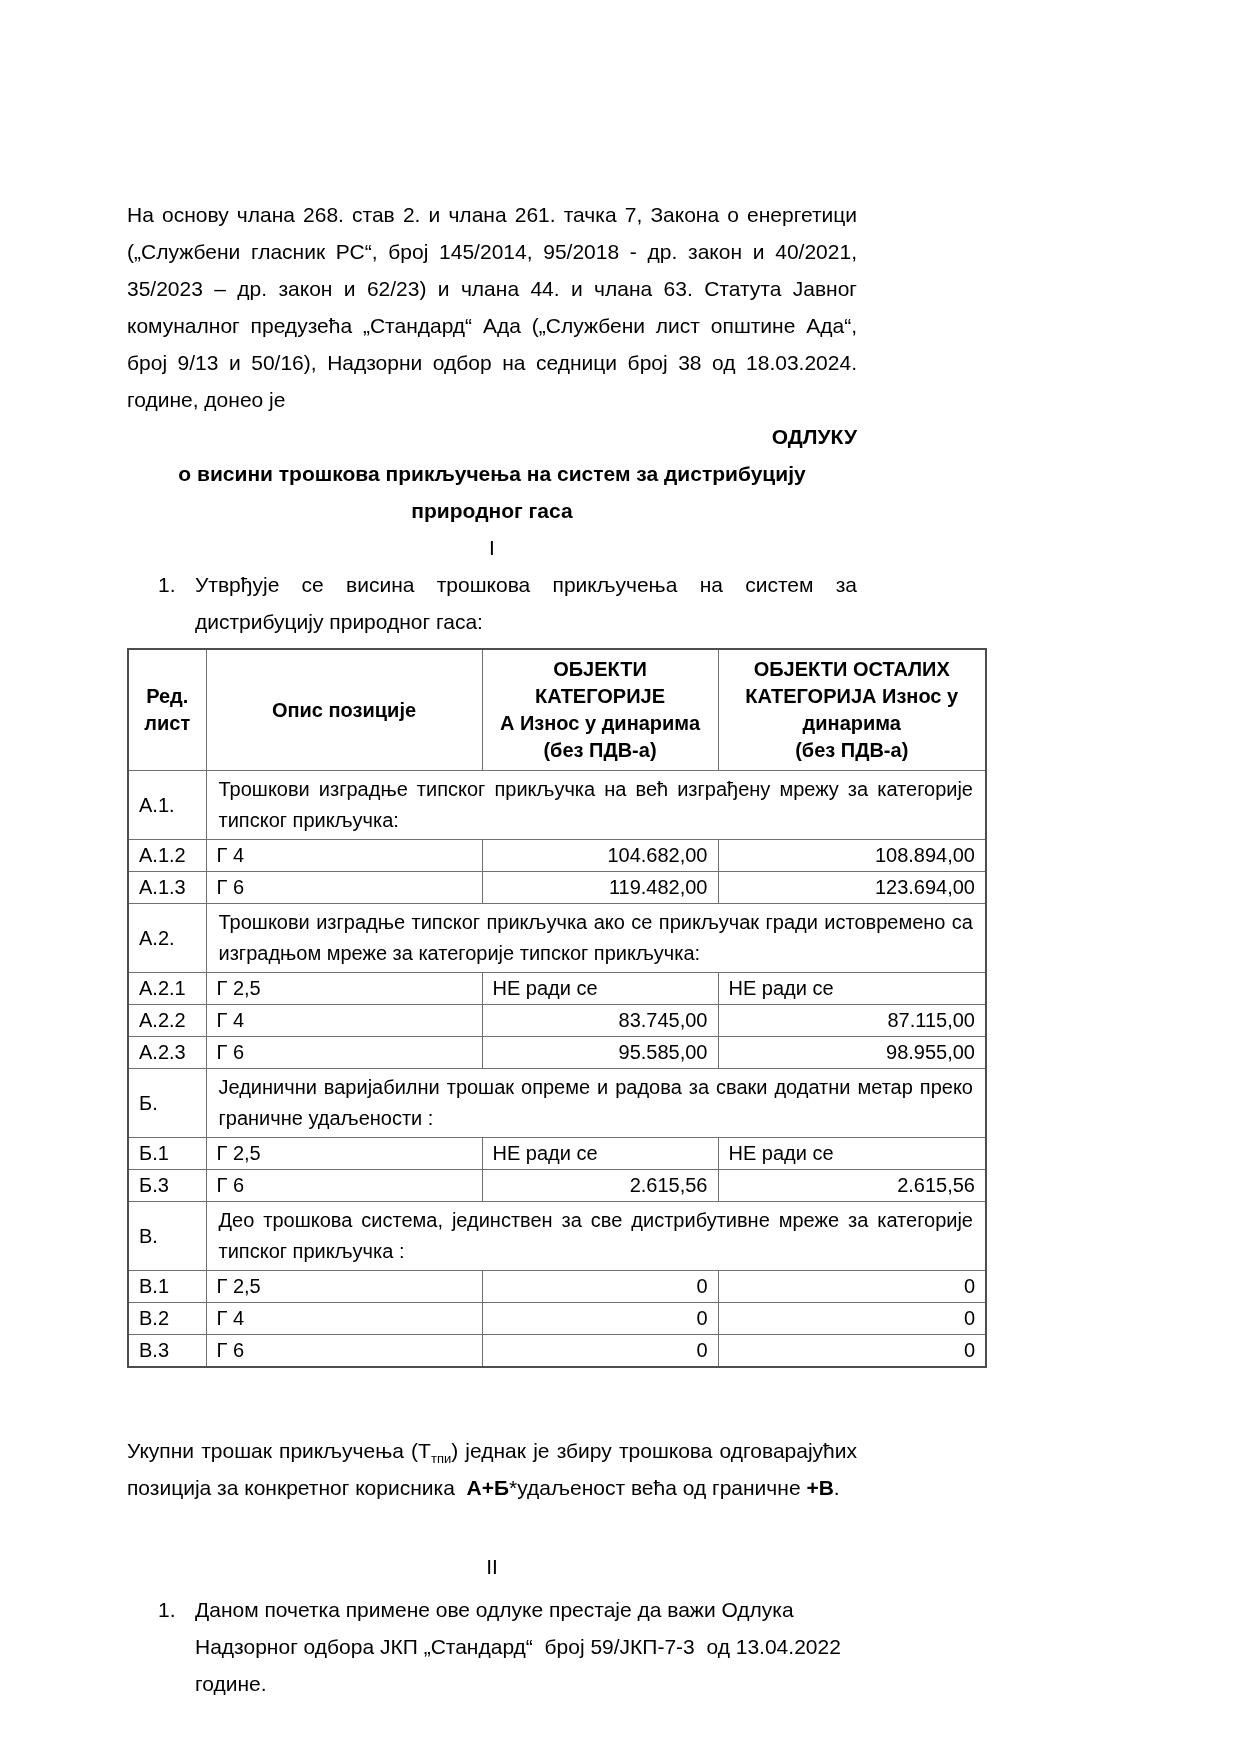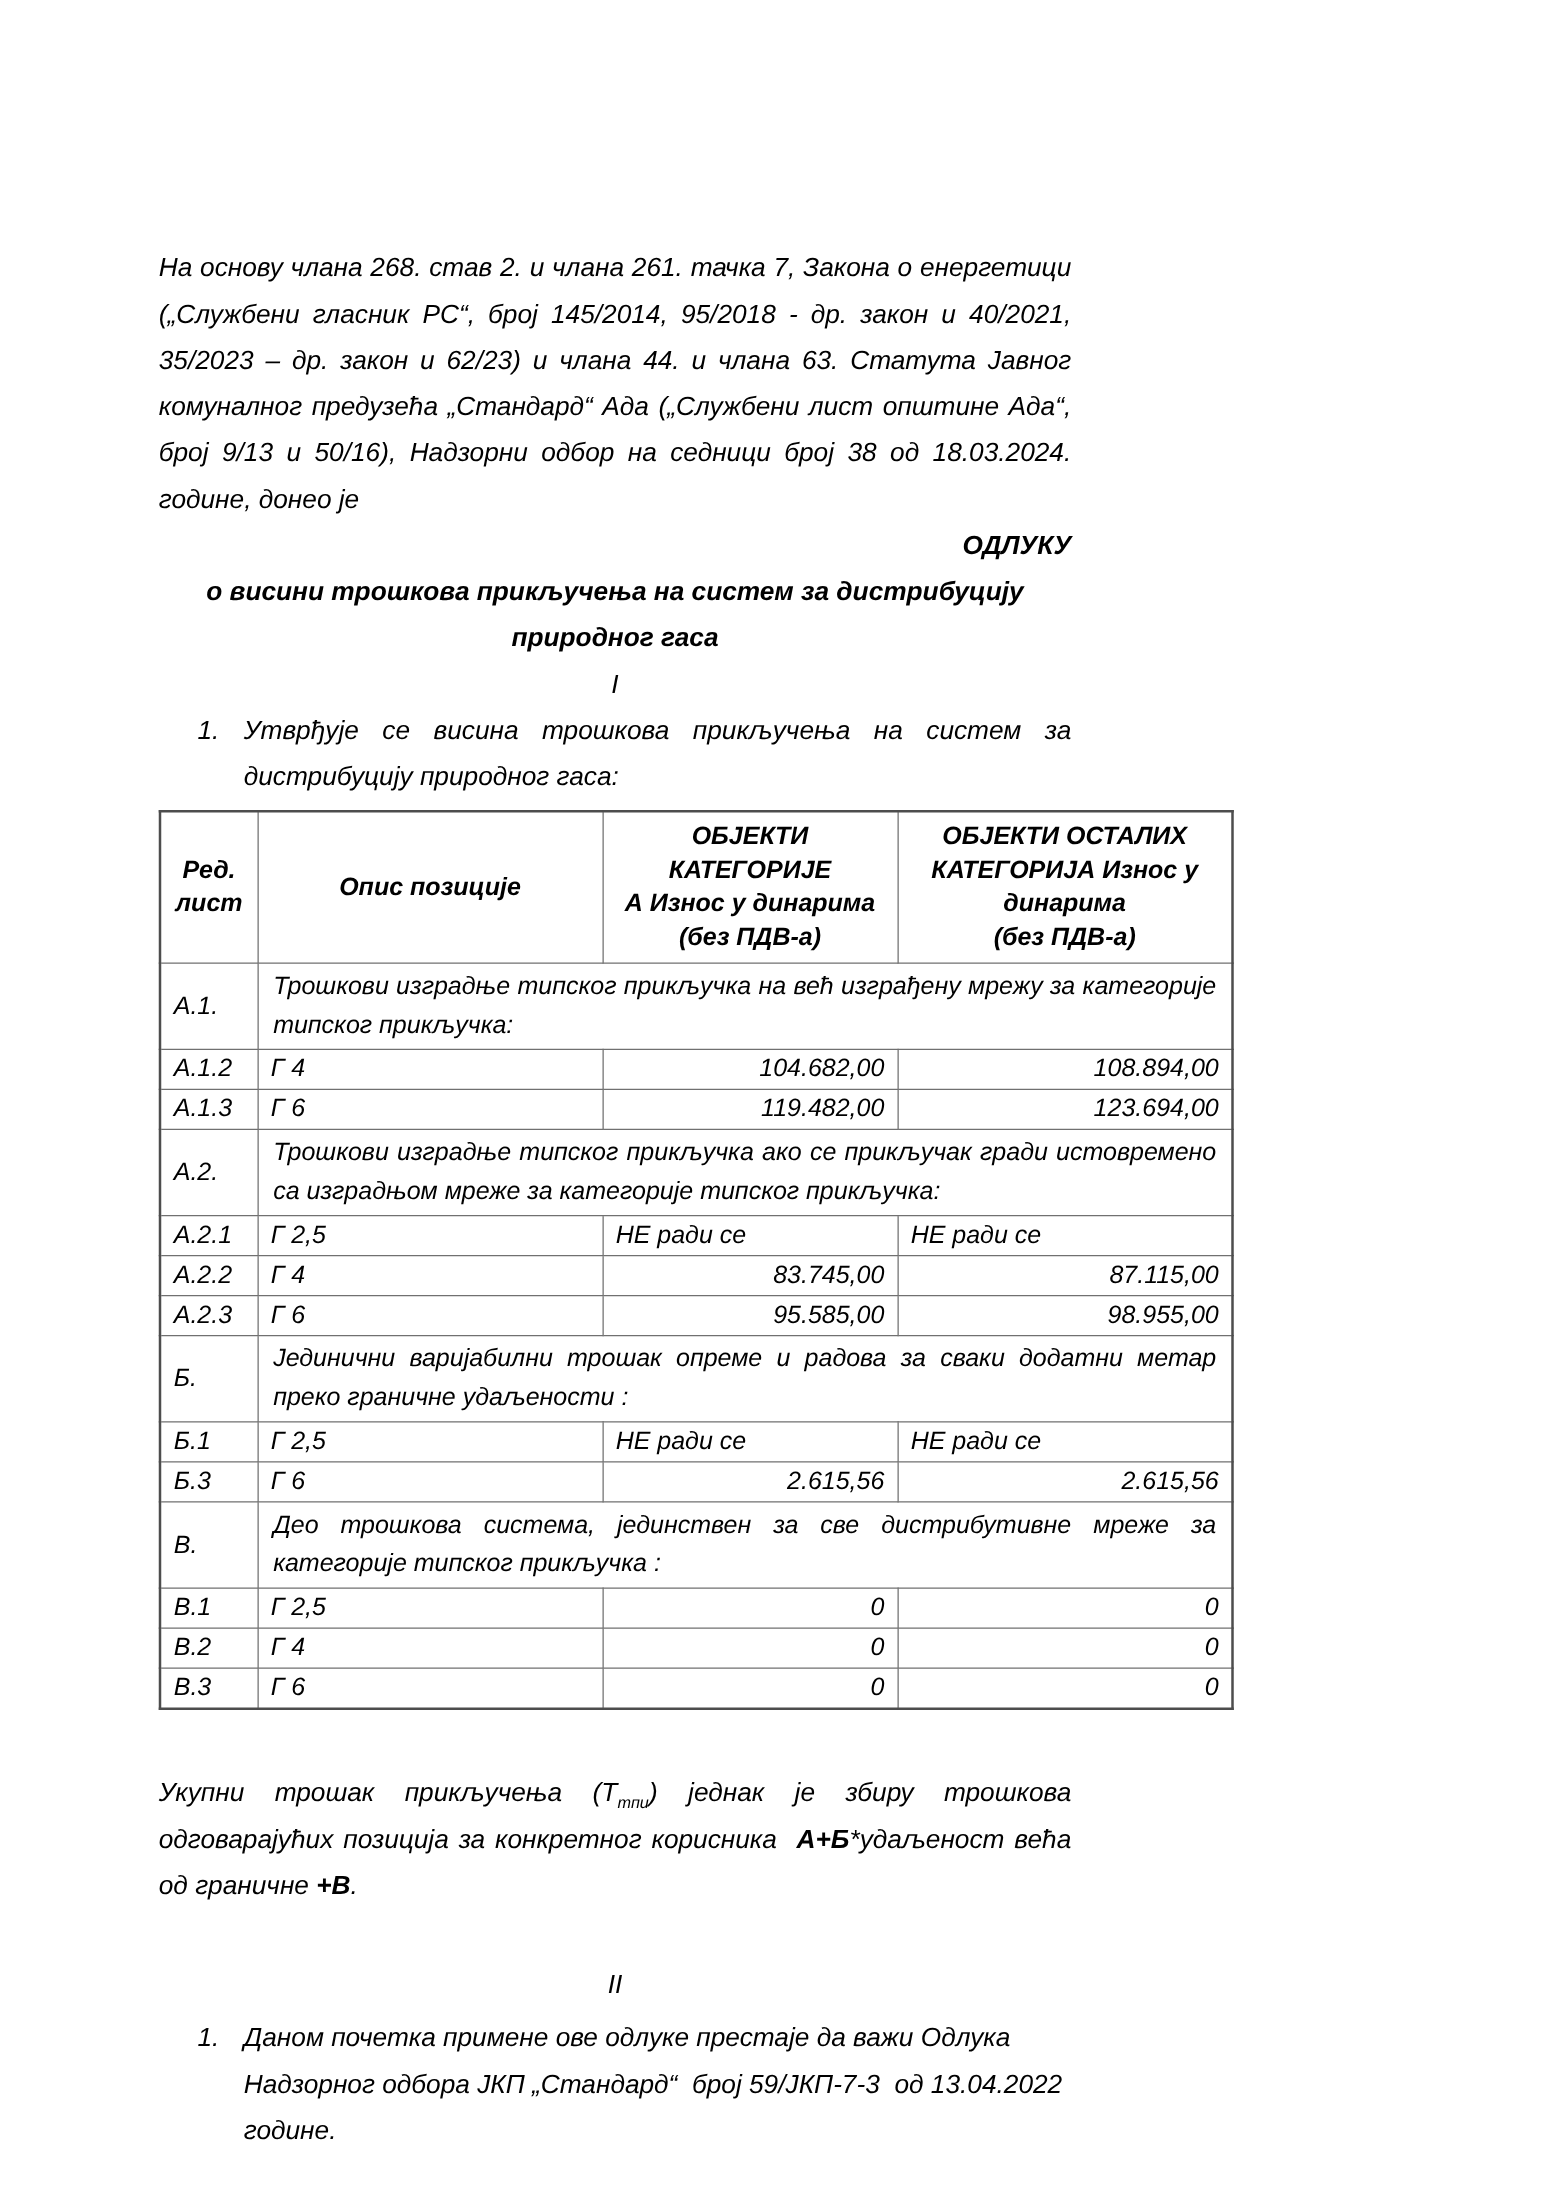--- a/index.html
+++ b/index.html
@@ -7,21 +7,21 @@
     width: 1240px;
     min-height: 1755px;
     background: #ffffff;
     color: #000000;
     font-family: "Liberation Sans", sans-serif;
     font-size: 21px;
     line-height: 37px;
     box-sizing: border-box;
     padding: 196px 127px 60px 127px;
   }
-  .content { width: 730px; font-style: italic; }
+  .content { width: 730px; }
 
   .para { margin: 0; }
   .justify { text-align: justify; }
   .bold { font-weight: bold; }
   .prewrap { white-space: pre-wrap; }
 
   .doc-title { margin: 0; font-weight: bold; text-align: right; font-size: 21px; line-height: 37px; }
   .doc-subtitle { margin: 0; font-weight: bold; text-align: center; font-size: 21px; line-height: 37px; }
   .section-mark { margin: 0; text-align: center; line-height: 37px; }
 
@@ -60,21 +60,21 @@
   .cost-table .section-row td.span-cell {
     text-align: justify;
     line-height: 31px;
     padding: 3px 12px;
   }
   .cost-table .section-row td.id-cell { line-height: 28px; }
   .cost-table .data-row td { line-height: 27px; height: 27px; }
   .cost-table td.val-num { text-align: right; }
   .cost-table td.val-text { text-align: left; }
 
-  .after-table { margin-top: 48px; }
+  .after-table { margin-top: 64px; }
   .sec2-mark { margin-top: 42px; }
   .sec2-item { margin-top: 6px; }
   sub.tsub { font-size: 13px; line-height: 0; }
 </style>
 </head>
 <body>
 
 <div class="content">
 
   <p class="para justify">На основу члана 268. став 2. и члана 261. тачка 7, Закона о енергетици („Службени гласник РС“, број 145/2014, 95/2018 - др. закон и 40/2021, 35/2023 – др. закон и 62/23) и члана 44. и члана 63. Статута Јавног комуналног предузећа „Стандард“ Ада („Службени лист општине Ада“, број 9/13 и 50/16), Надзорни одбор на седници број 38 од 18.03.2024. године, донео је</p>

